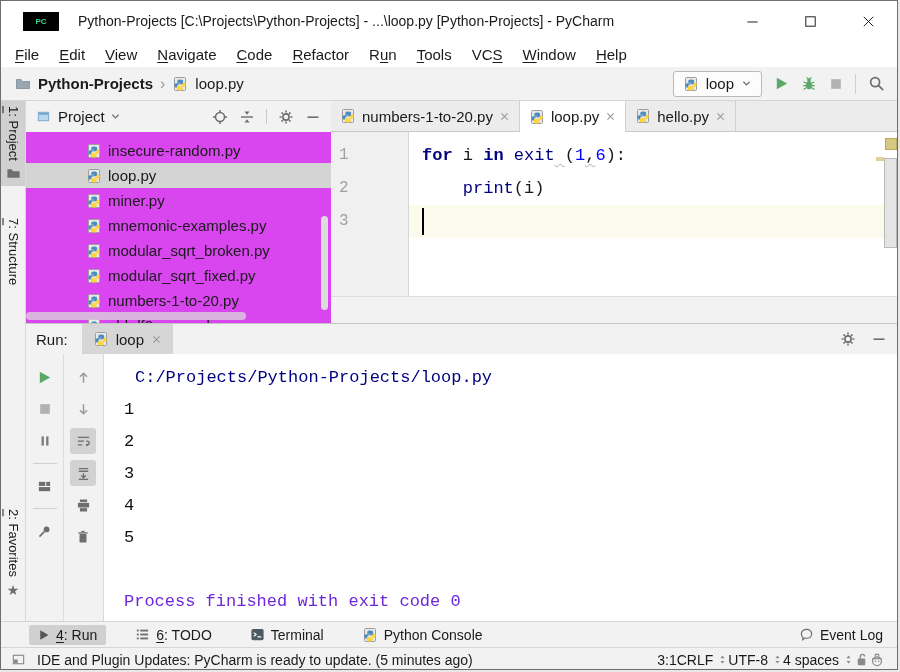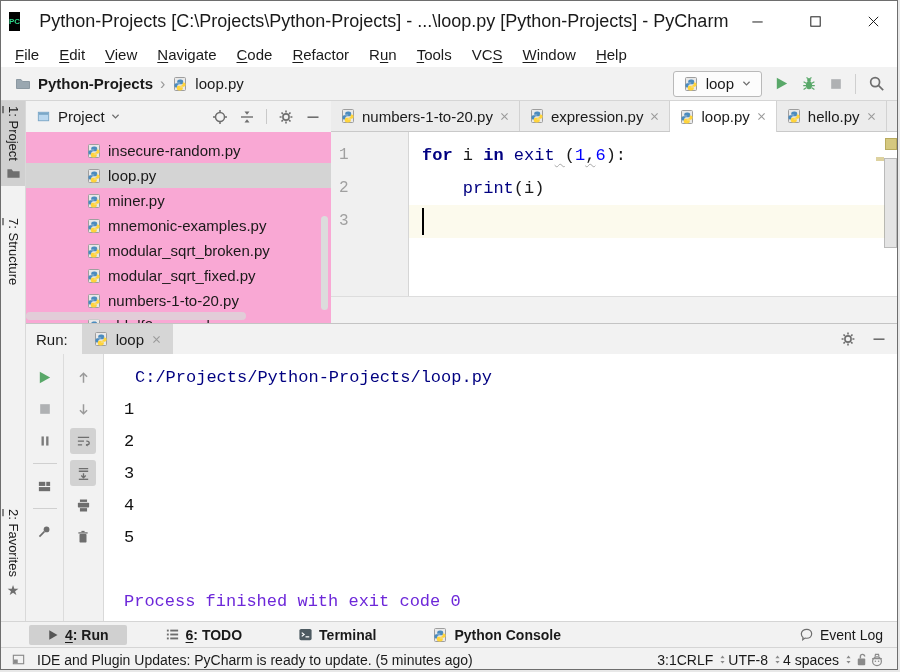--- a/index.html
+++ b/index.html
@@ -4,23 +4,23 @@
 <style>
   * { margin:0; padding:0; box-sizing:border-box; }
   html,body { width:900px; height:672px; background:#e8e8e8; }
   .window{ position:relative; width:898px; height:670px; border:1px solid #6e6e6e; background:#fff;
            font-family:"Liberation Sans",sans-serif; color:#1a1a1a; overflow:hidden; }
   .ic{ display:inline-flex; align-items:center; justify-content:center; }
   .ic svg{ display:block; }
 
   
   .titlebar{ position:absolute; left:0; top:0; width:100%; height:40px; display:flex; align-items:center; background:#fff; }
-  .pc-logo{ width:36px; height:19px; margin-left:8px; background:#000; color:#2fd78a; font-size:8px; font-weight:bold;
+  .pc-logo{ width:36px; height:19px; margin-left:22px; background:#000; color:#2fd78a; font-size:8px; font-weight:bold;
             display:flex; align-items:center; justify-content:center; }
-  .title-text{ margin-left:19px; font-size:18px; white-space:nowrap; }
+  .title-text{ margin-left:19px; font-size:14px; white-space:nowrap; }
   .win-controls{ margin-left:auto; display:flex; height:100%; }
   .win-btn{ width:58px; height:100%; display:flex; align-items:center; justify-content:center; }
 
   
   .menubar{ position:absolute; left:0; top:40px; width:100%; height:26px; background:#fff; display:flex; align-items:center; padding-left:4px; }
   .menu-item{ padding:0 10px; font-size:15px; white-space:nowrap; }
   .mn{ text-decoration:underline; text-underline-offset:2px; }
 
   
   .toolbar{ position:absolute; left:0; top:66px; width:100%; height:34px; background:#f2f2f2; border-bottom:1px solid #d5d5d5;
@@ -43,21 +43,21 @@
   .sb-favorites{ top:403px; }
   .star{ color:#6e6e6e; font-size:14px; }
 
   
   .project-panel{ position:absolute; left:25px; top:100px; width:305px; height:222px; background:#fff; }
   .pp-header{ height:31px; background:#f2f2f2; display:flex; align-items:center; padding:0 10px; }
   .pp-title{ font-size:15px; margin:0 5px 0 7px; }
   .pp-chev{ color:#6e6e6e; }
   .pp-icons{ margin-left:auto; display:flex; align-items:center; gap:11px; }
   .pp-vsep{ width:1px; height:15px; background:#c9c9c9; }
-  .tree{ position:relative; height:191px; overflow:hidden; padding-top:6px; background:#f9a8d4; }
+  .tree{ position:relative; height:191px; overflow:hidden; padding-top:6px; background:#d946ef; }
   .tree-row{ height:25px; display:flex; align-items:center; gap:6px; padding-left:60px; font-size:15px; white-space:nowrap; }
   .tree-row.selected{ background:#d4d4d4; }
   .tree-vscroll{ position:absolute; right:3px; top:84px; width:7px; height:94px; background:#dcdcdc; border-radius:4px; }
   .tree-hscroll{ position:absolute; left:0; top:180px; width:220px; height:8px; background:#d9d9d9; opacity:.75; border-radius:4px; }
 
   
   .editor{ position:absolute; left:330px; top:100px; width:568px; height:222px; display:flex; flex-direction:column; }
   .tabbar{ height:31px; background:#ececec; border-bottom:1px solid #c9c9c9; display:flex; position:relative; }
   .tab{ display:flex; align-items:center; gap:6px; padding:0 9px; font-size:15px; border-right:1px solid #d2d2d2; }
   .tab.active{ background:#fff; height:31px; margin-bottom:-1px; z-index:2; }
@@ -95,21 +95,21 @@
   .console{ flex:1; font-family:"Liberation Mono",monospace; font-size:17px; line-height:32px; padding:8px 0 0 20px; overflow:hidden; }
   .console > div{ white-space:pre; }
   .c-path{ color:#000080; padding-left:11px; }
   .c-out{ color:#111; }
   .c-sys{ color:#6d28d9; }
   .c-blank{ height:32px; }
 
   
   .bottombar{ position:absolute; left:0; top:620px; width:100%; height:26px; background:#f2f2f2; border-top:1px solid #d5d5d5;
               display:flex; align-items:center; font-size:14px; }
-  .bb-item{ display:flex; align-items:center; gap:6px; padding:2px 18px; margin-left:20px; border-radius:2px; white-space:nowrap;font-weight:bold; }
+  .bb-item{ display:flex; align-items:center; gap:6px; padding:2px 9px; margin-left:20px; border-radius:2px; white-space:nowrap; }
   .bb-item.selected{ background:#d0d0d0; }
   .bb-first{ margin-left:28px; }
   .bb-right{ margin-left:auto; margin-right:14px; display:flex; align-items:center; gap:6px; }
 
   
   .statusbar{ position:absolute; left:0; top:646px; width:100%; height:24px; background:#f2f2f2; border-top:1px solid #d5d5d5;
               display:flex; align-items:center; font-size:14px; padding:0 10px; }
   .sb-msg{ margin-left:11px; white-space:nowrap; }
   .sb-right{ margin-left:auto; display:flex; align-items:center; gap:0; margin-right:2px;text-align:center; }
   .sb-widget{ display:flex; align-items:center; gap:4px; white-space:nowrap; }
@@ -384,35 +384,20 @@
               <path d="M8.1 14.4c1.7 0 2.7-.8 2.7-2v-1.1h-3v-.5h3.9c1.1 0 1.9-.9 1.9-2.2 0-1.3-.8-2.2-1.9-2.2h-1v1.4c0 1-.9 1.9-1.9 1.9H6.4c-.9 0-1.6.7-1.6 1.6v1.1c0 1.1 1 2 2.3 2z" fill="#ffd43b"></path>
             </svg>
           </span>
         <span>numbers-1-to-20.py</span>
         <span class="ic tab-close">
             <svg viewBox="0 0 16 16" width="11" height="11" stroke="#9a9a9a" stroke-width="1.6" fill="none">
               <path d="M3.5 3.5l9 9M12.5 3.5l-9 9"></path>
             </svg>
           </span>
       </div>
-      <div class="tab">
-        <span class="ic">
-            <svg viewBox="0 0 16 16" width="16" height="16">
-              <rect x="2.5" y="1.5" width="11" height="13" rx="1" fill="#e9e9e9" stroke="#9e9e9e"></rect>
-              <path d="M7.9 3.6c-1.7 0-2.7.8-2.7 2v1.1h3v.5H4.3c-1.1 0-1.9.9-1.9 2.2 0 1.3.8 2.2 1.9 2.2h1v-1.4c0-1 .9-1.9 1.9-1.9h2.4c.9 0 1.6-.7 1.6-1.6V5.6c0-1.1-1-2-2.3-2z" fill="#4b8bbe"></path>
-              <path d="M8.1 14.4c1.7 0 2.7-.8 2.7-2v-1.1h-3v-.5h3.9c1.1 0 1.9-.9 1.9-2.2 0-1.3-.8-2.2-1.9-2.2h-1v1.4c0 1-.9 1.9-1.9 1.9H6.4c-.9 0-1.6.7-1.6 1.6v1.1c0 1.1 1 2 2.3 2z" fill="#ffd43b"></path>
-            </svg>
-          </span>
-        <span>expression.py</span>
-        <span class="ic tab-close">
-            <svg viewBox="0 0 16 16" width="11" height="11" stroke="#9a9a9a" stroke-width="1.6" fill="none">
-              <path d="M3.5 3.5l9 9M12.5 3.5l-9 9"></path>
-            </svg>
-          </span>
-      </div>
       <div class="tab active">
         <span class="ic">
             <svg viewBox="0 0 16 16" width="16" height="16">
               <rect x="2.5" y="1.5" width="11" height="13" rx="1" fill="#e9e9e9" stroke="#9e9e9e"></rect>
               <path d="M7.9 3.6c-1.7 0-2.7.8-2.7 2v1.1h3v.5H4.3c-1.1 0-1.9.9-1.9 2.2 0 1.3.8 2.2 1.9 2.2h1v-1.4c0-1 .9-1.9 1.9-1.9h2.4c.9 0 1.6-.7 1.6-1.6V5.6c0-1.1-1-2-2.3-2z" fill="#4b8bbe"></path>
               <path d="M8.1 14.4c1.7 0 2.7-.8 2.7-2v-1.1h-3v-.5h3.9c1.1 0 1.9-.9 1.9-2.2 0-1.3-.8-2.2-1.9-2.2h-1v1.4c0 1-.9 1.9-1.9 1.9H6.4c-.9 0-1.6.7-1.6 1.6v1.1c0 1.1 1 2 2.3 2z" fill="#ffd43b"></path>
             </svg>
           </span>
         <span>loop.py</span>
         <span class="ic tab-close">

